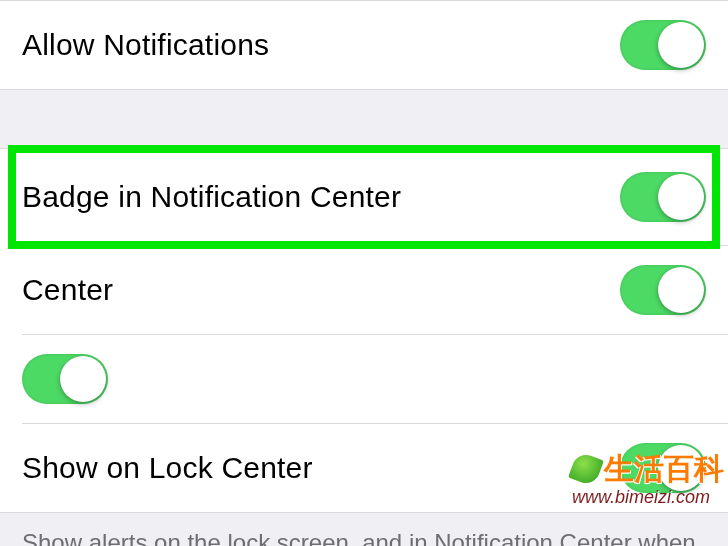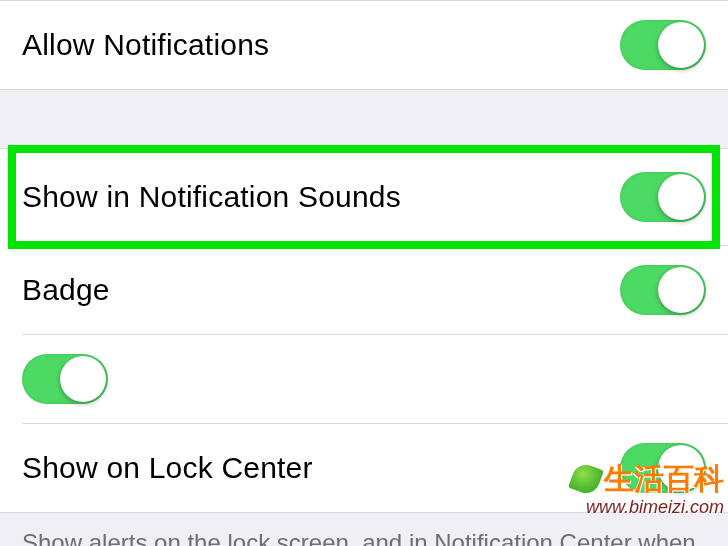--- a/index.html
+++ b/index.html
@@ -80,22 +80,22 @@
     padding: 14px 22px 0 22px;
     font-size: 24px;
     font-weight: 300;
     color: #6d6d72;
     line-height: 1.35;
     background: #efeff4;
   }
   .watermark {
     position: absolute;
     right: 4px;
-    bottom: 6px;
-    text-align: right;
+    bottom: 16px;
+    text-align: left;
     z-index: 10;
     line-height: 1;
   }
   .watermark .cn {
     font-size: 30px;
     font-weight: 700;
     color: #ff7a00;
     text-shadow: 1px 1px 0 #ffffff, -1px 1px 0 #ffffff;
     display: inline-flex;
     align-items: center;
@@ -134,32 +134,32 @@
     <div class="sep" style="margin-left:0"></div>
   </div>
 
   <div class="gap"></div>
 
   <div class="group">
     <div class="sep" style="margin-left:0"></div>
 
     <div class="highlight-wrap">
       <div class="row" style="height:96px">
-        <span class="label">Show in Notification Sounds</span>
+        <span class="label">Badge in Notification Center</span>
         <span class="toggle">
           <span class="knob"></span>
         </span>
       </div>
       <div class="highlight-frame"></div>
     </div>
 
     <div class="sep"></div>
 
     <div class="row">
-      <span class="label">Badge</span>
+      <span class="label">Center</span>
       <span class="toggle">
         <span class="knob"></span>
       </span>
     </div>
 
     <div class="sep"></div>
 
     <div class="row">
       <span class="toggle">
         <span class="knob"></span>

